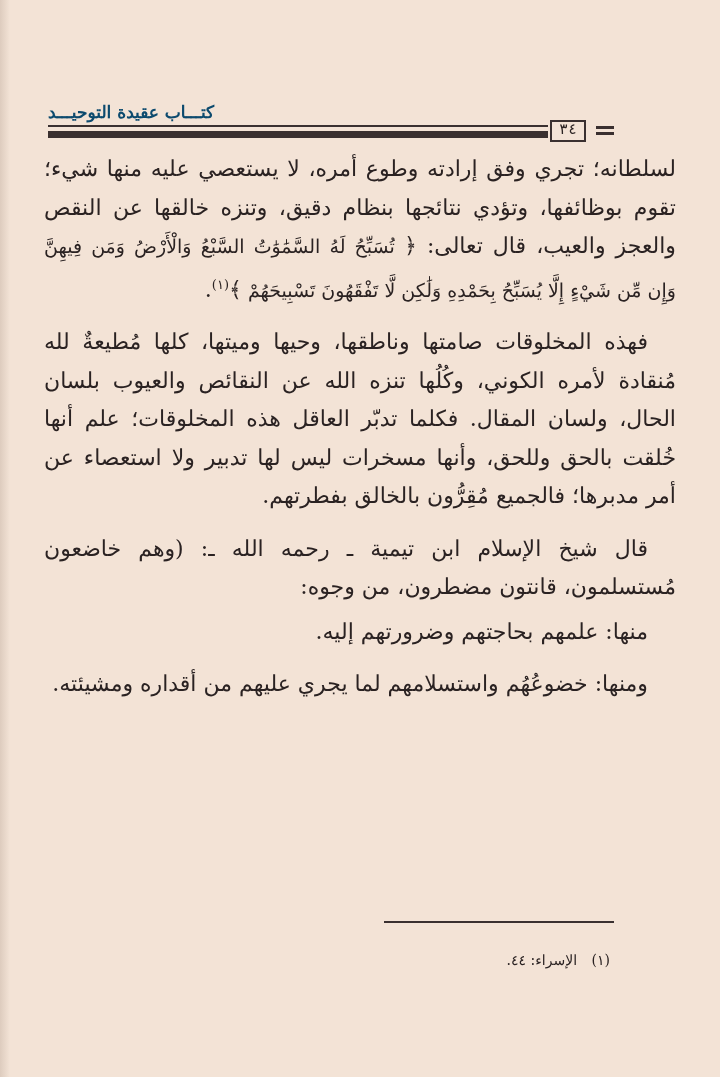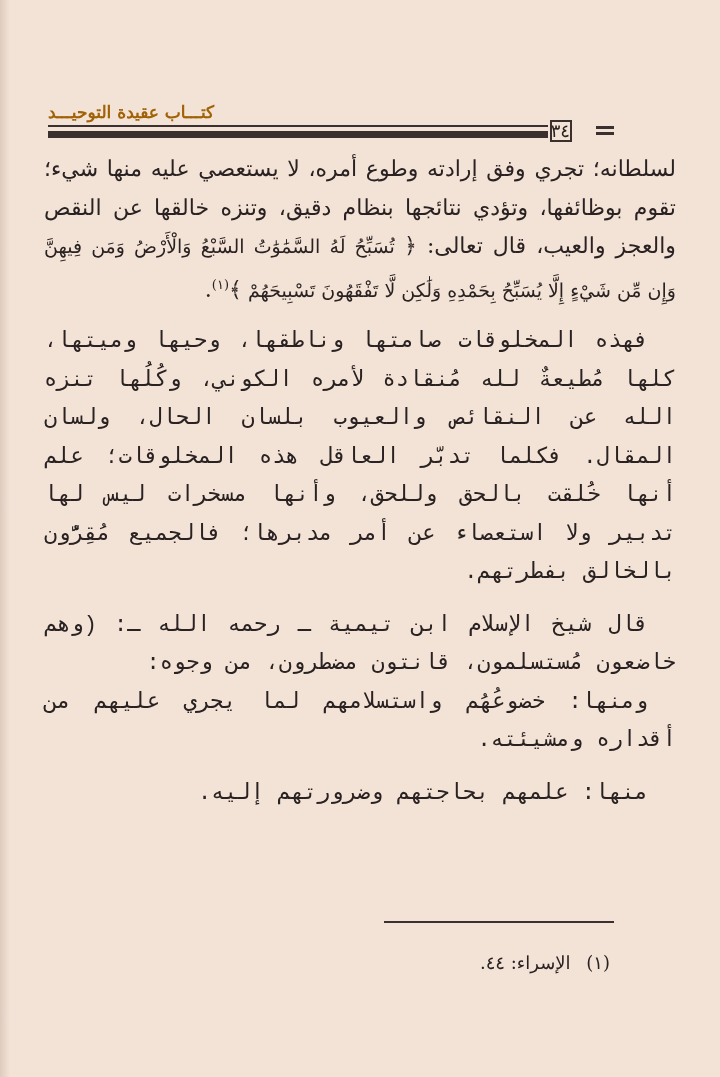--- a/index.html
+++ b/index.html
@@ -28,21 +28,21 @@
       width: 640px;
       height: 40px;
     }
     .running-title {
       position: absolute;
       left: 8px;
       top: 0;
       font-size: 17px;
       font-weight: bold;
       direction: rtl;
-      color: #a16207;
+      color: #0c4a6e;
     }
     .rule-thin {
       position: absolute;
       left: 8px;
       top: 23px;
       width: 500px;
       height: 1.5px;
       background: #3a3030;
     }
     .rule-thick {
@@ -50,28 +50,29 @@
       left: 8px;
       top: 29px;
       width: 500px;
       height: 7px;
       background: #3a3030;
     }
     .page-number {
       position: absolute;
       left: 510px;
       top: 18px;
-      width: 22px;
+      width: 36px;
       height: 22px;
       border: 2px solid #3a3030;
       box-sizing: border-box;
       text-align: center;
-      font-size: 18px;
+      font-size: 15px;
       line-height: 18px;
       direction: rtl;
+      font-family: Liberation Mono, monospace;
     }
     .deco-bars {
       position: absolute;
       left: 556px;
       top: 24px;
       width: 18px;
     }
     .deco-bars span {
       display: block;
       height: 3px;
@@ -86,21 +87,20 @@
       direction: rtl;
       text-align: justify;
       font-size: 22px;
       line-height: 38.5px;
     }
     .para {
       margin: 0 0 14px 0;
     }
     .para.indent {
       text-indent: 28px;
-      font-family: Liberation Mono, monospace;
     }
     .quran {
       font-size: 19px;
     }
     .bracket {
       color: #2a2222;
     }
     sup.fn {
       font-size: 13px;
       vertical-align: super;
@@ -111,21 +111,21 @@
       top: 921px;
       width: 230px;
       height: 1.5px;
       background: #3a3030;
     }
     .footnote {
       position: absolute;
       right: 110px;
       top: 952px;
       direction: rtl;
-      font-size: 18px;
+      font-size: 14px;
     }
     .footnote .fn-num {
       margin-left: 10px;
     }
   </style>
 </head>
 <body>
 
 <div class="page-shadow"></div>
 
@@ -138,23 +138,23 @@
     <span></span>
     <span></span>
   </div>
 </div>
 
 <div class="body-text">
   <p class="para">
     <span>لسلطانه؛ تجري وفق إرادته وطوع أمره، لا يستعصي عليه منها شيء؛ تقوم بوظائفها، وتؤدي نتائجها بنظام دقيق، وتنزه خالقها عن النقص والعجز والعيب، قال تعالى: </span><span class="bracket">﴿</span><span class="quran"> تُسَبِّحُ لَهُ السَّمَٰوَٰتُ السَّبْعُ وَالْأَرْضُ وَمَن فِيهِنَّ وَإِن مِّن شَيْءٍ إِلَّا يُسَبِّحُ بِحَمْدِهِ وَلَٰكِن لَّا تَفْقَهُونَ تَسْبِيحَهُمْ </span><span class="bracket">﴾</span><sup class="fn">(١)</sup><span>.</span>
   </p>
   <p class="para indent">فهذه المخلوقات صامتها وناطقها، وحيها وميتها، كلها مُطيعةٌ لله مُنقادة لأمره الكوني، وكُلُها تنزه الله عن النقائص والعيوب بلسان الحال، ولسان المقال. فكلما تدبّر العاقل هذه المخلوقات؛ علم أنها خُلقت بالحق وللحق، وأنها مسخرات ليس لها تدبير ولا استعصاء عن أمر مدبرها؛ فالجميع مُقِرُّون بالخالق بفطرتهم.</p>
-  <p class="para indent" style="margin-bottom:0">قال شيخ الإسلام ابن تيمية ـ رحمه الله ـ: (وهم خاضعون مُستسلمون، قانتون مضطرون، من وجوه:</p>
+  <p class="para indent" style="margin-bottom:6px">قال شيخ الإسلام ابن تيمية ـ رحمه الله ـ: (وهم خاضعون مُستسلمون، قانتون مضطرون، من وجوه:</p>
+  <p class="para indent">منها: علمهم بحاجتهم وضرورتهم إليه.</p>
   <p class="para indent">ومنها: خضوعُهُم واستسلامهم لما يجري عليهم من أقداره ومشيئته.</p>
-  <p class="para indent">منها: علمهم بحاجتهم وضرورتهم إليه.</p>
 </div>
 
 <div class="footnote-rule"></div>
 
 <div class="footnote">
   <span class="fn-num">(١)</span>
   <span>الإسراء: ٤٤.</span>
 </div>
 
 </body></html>

